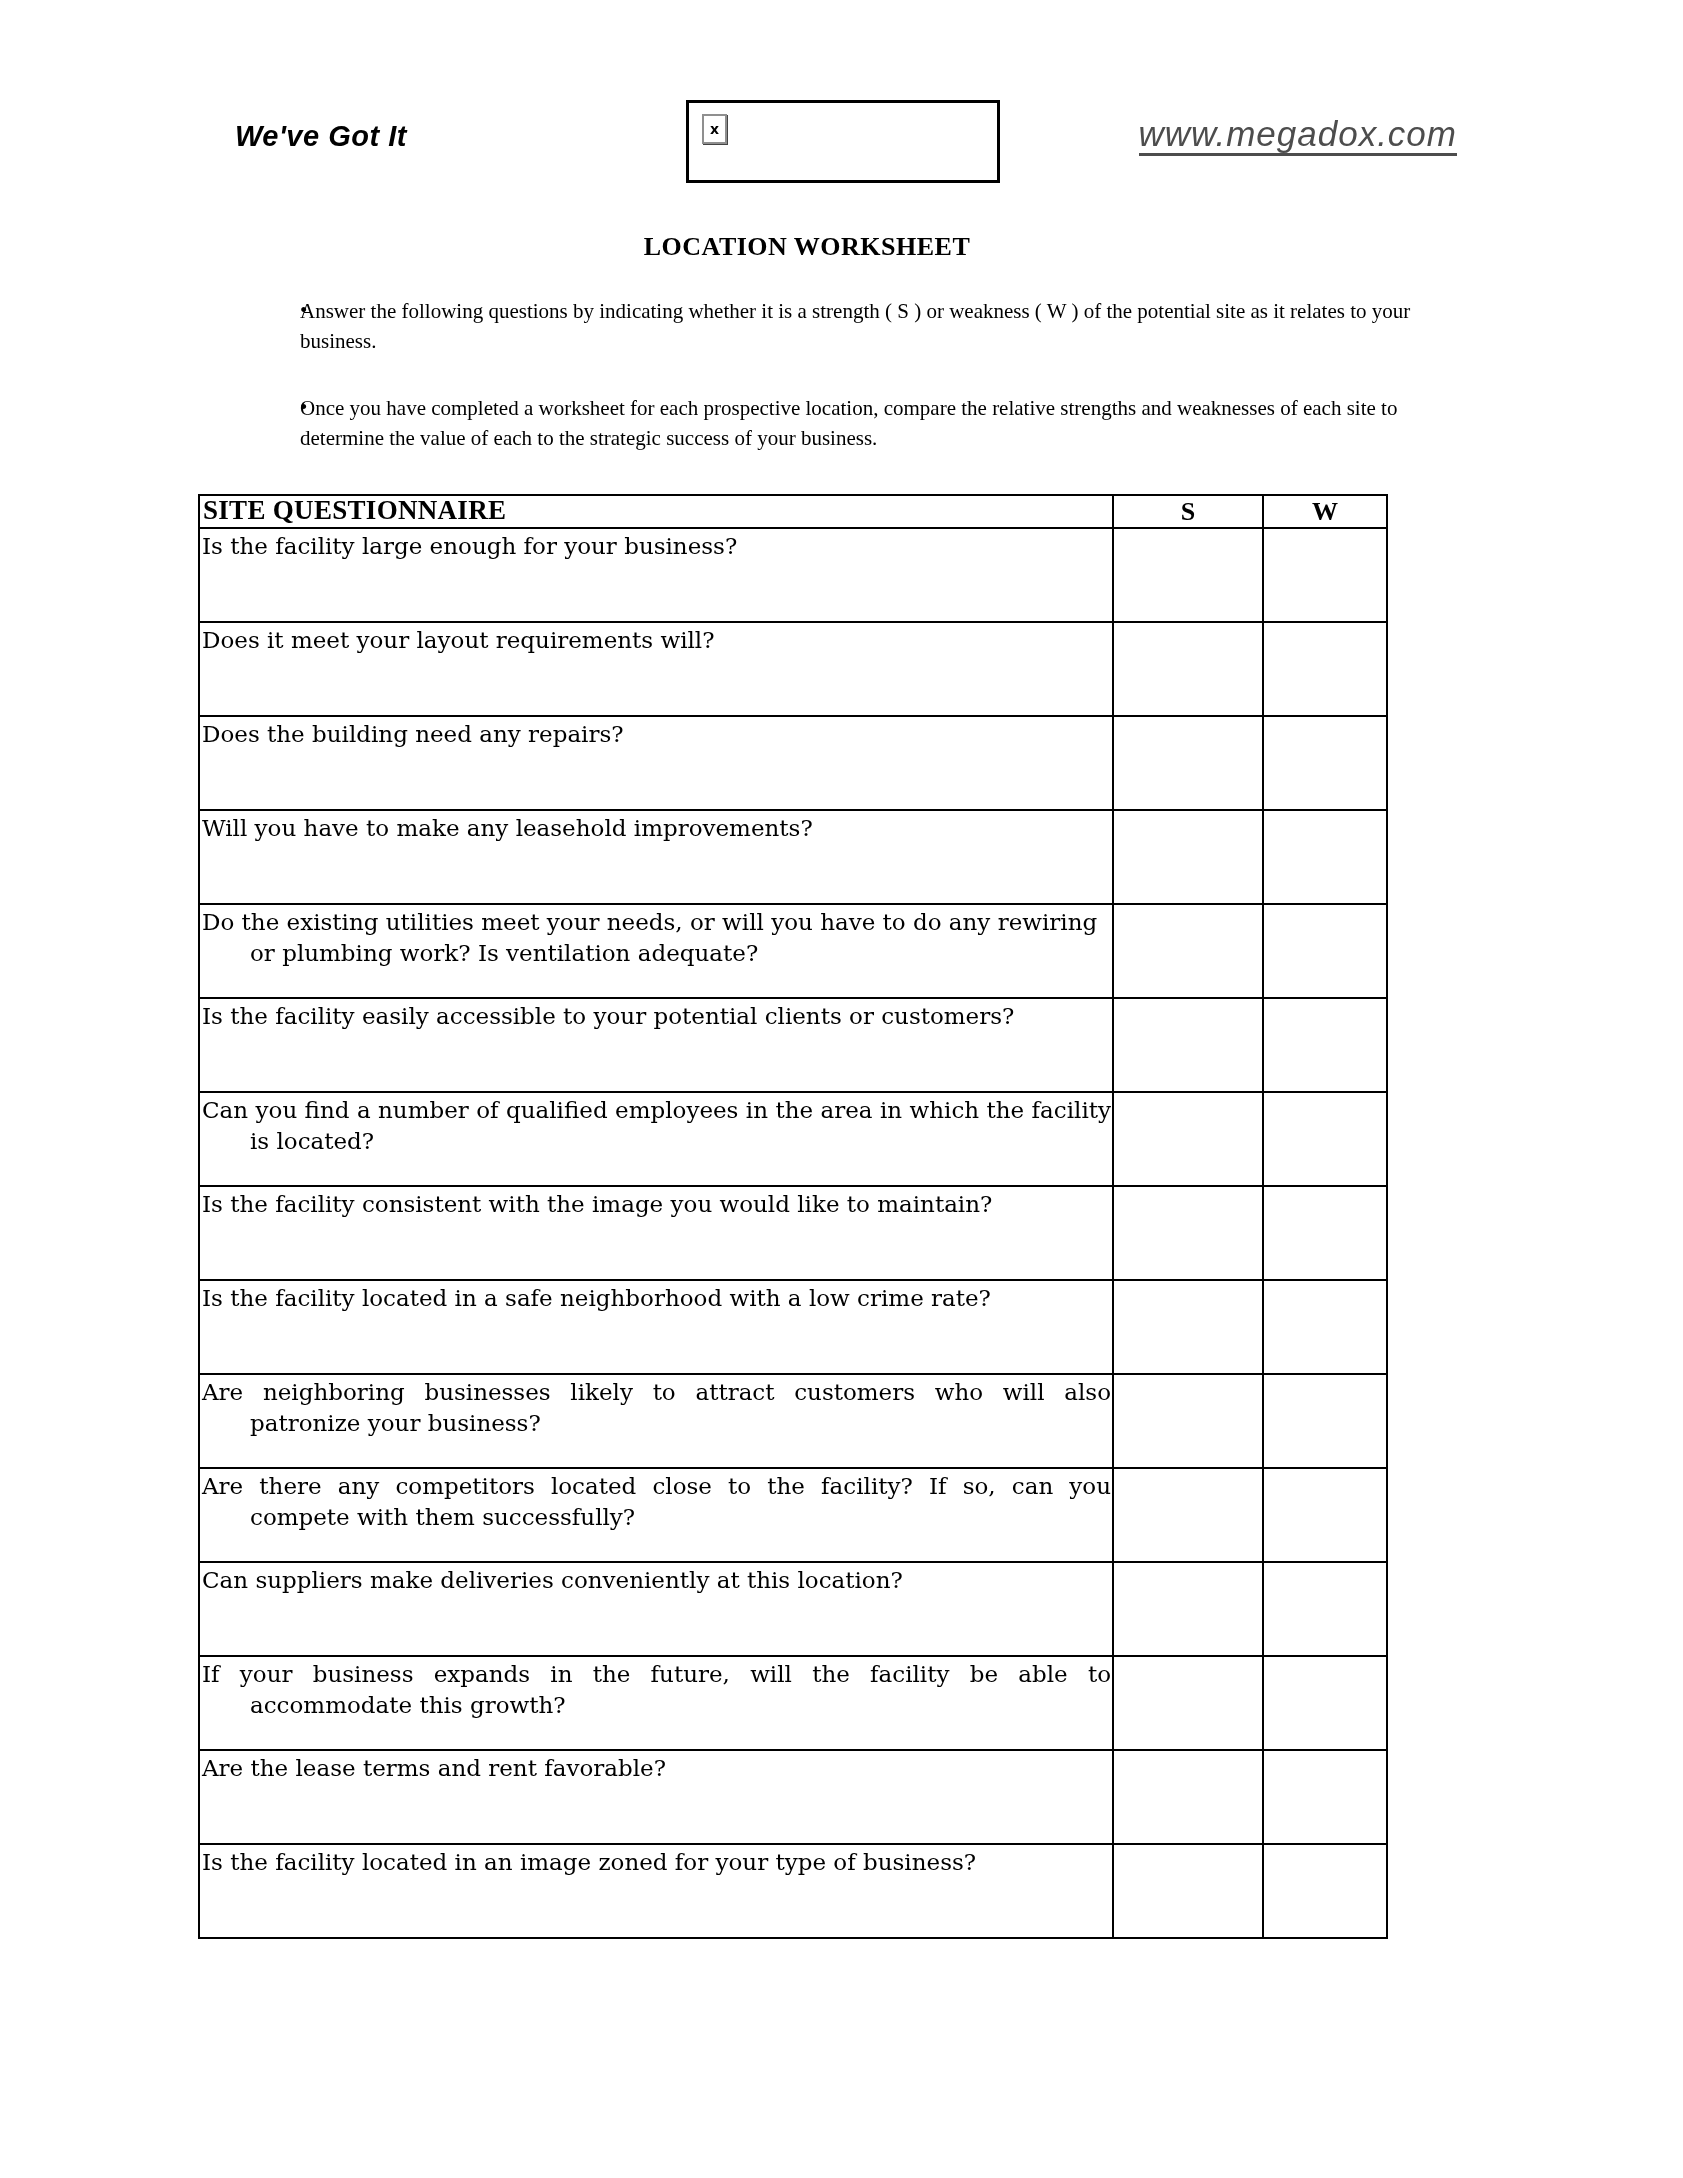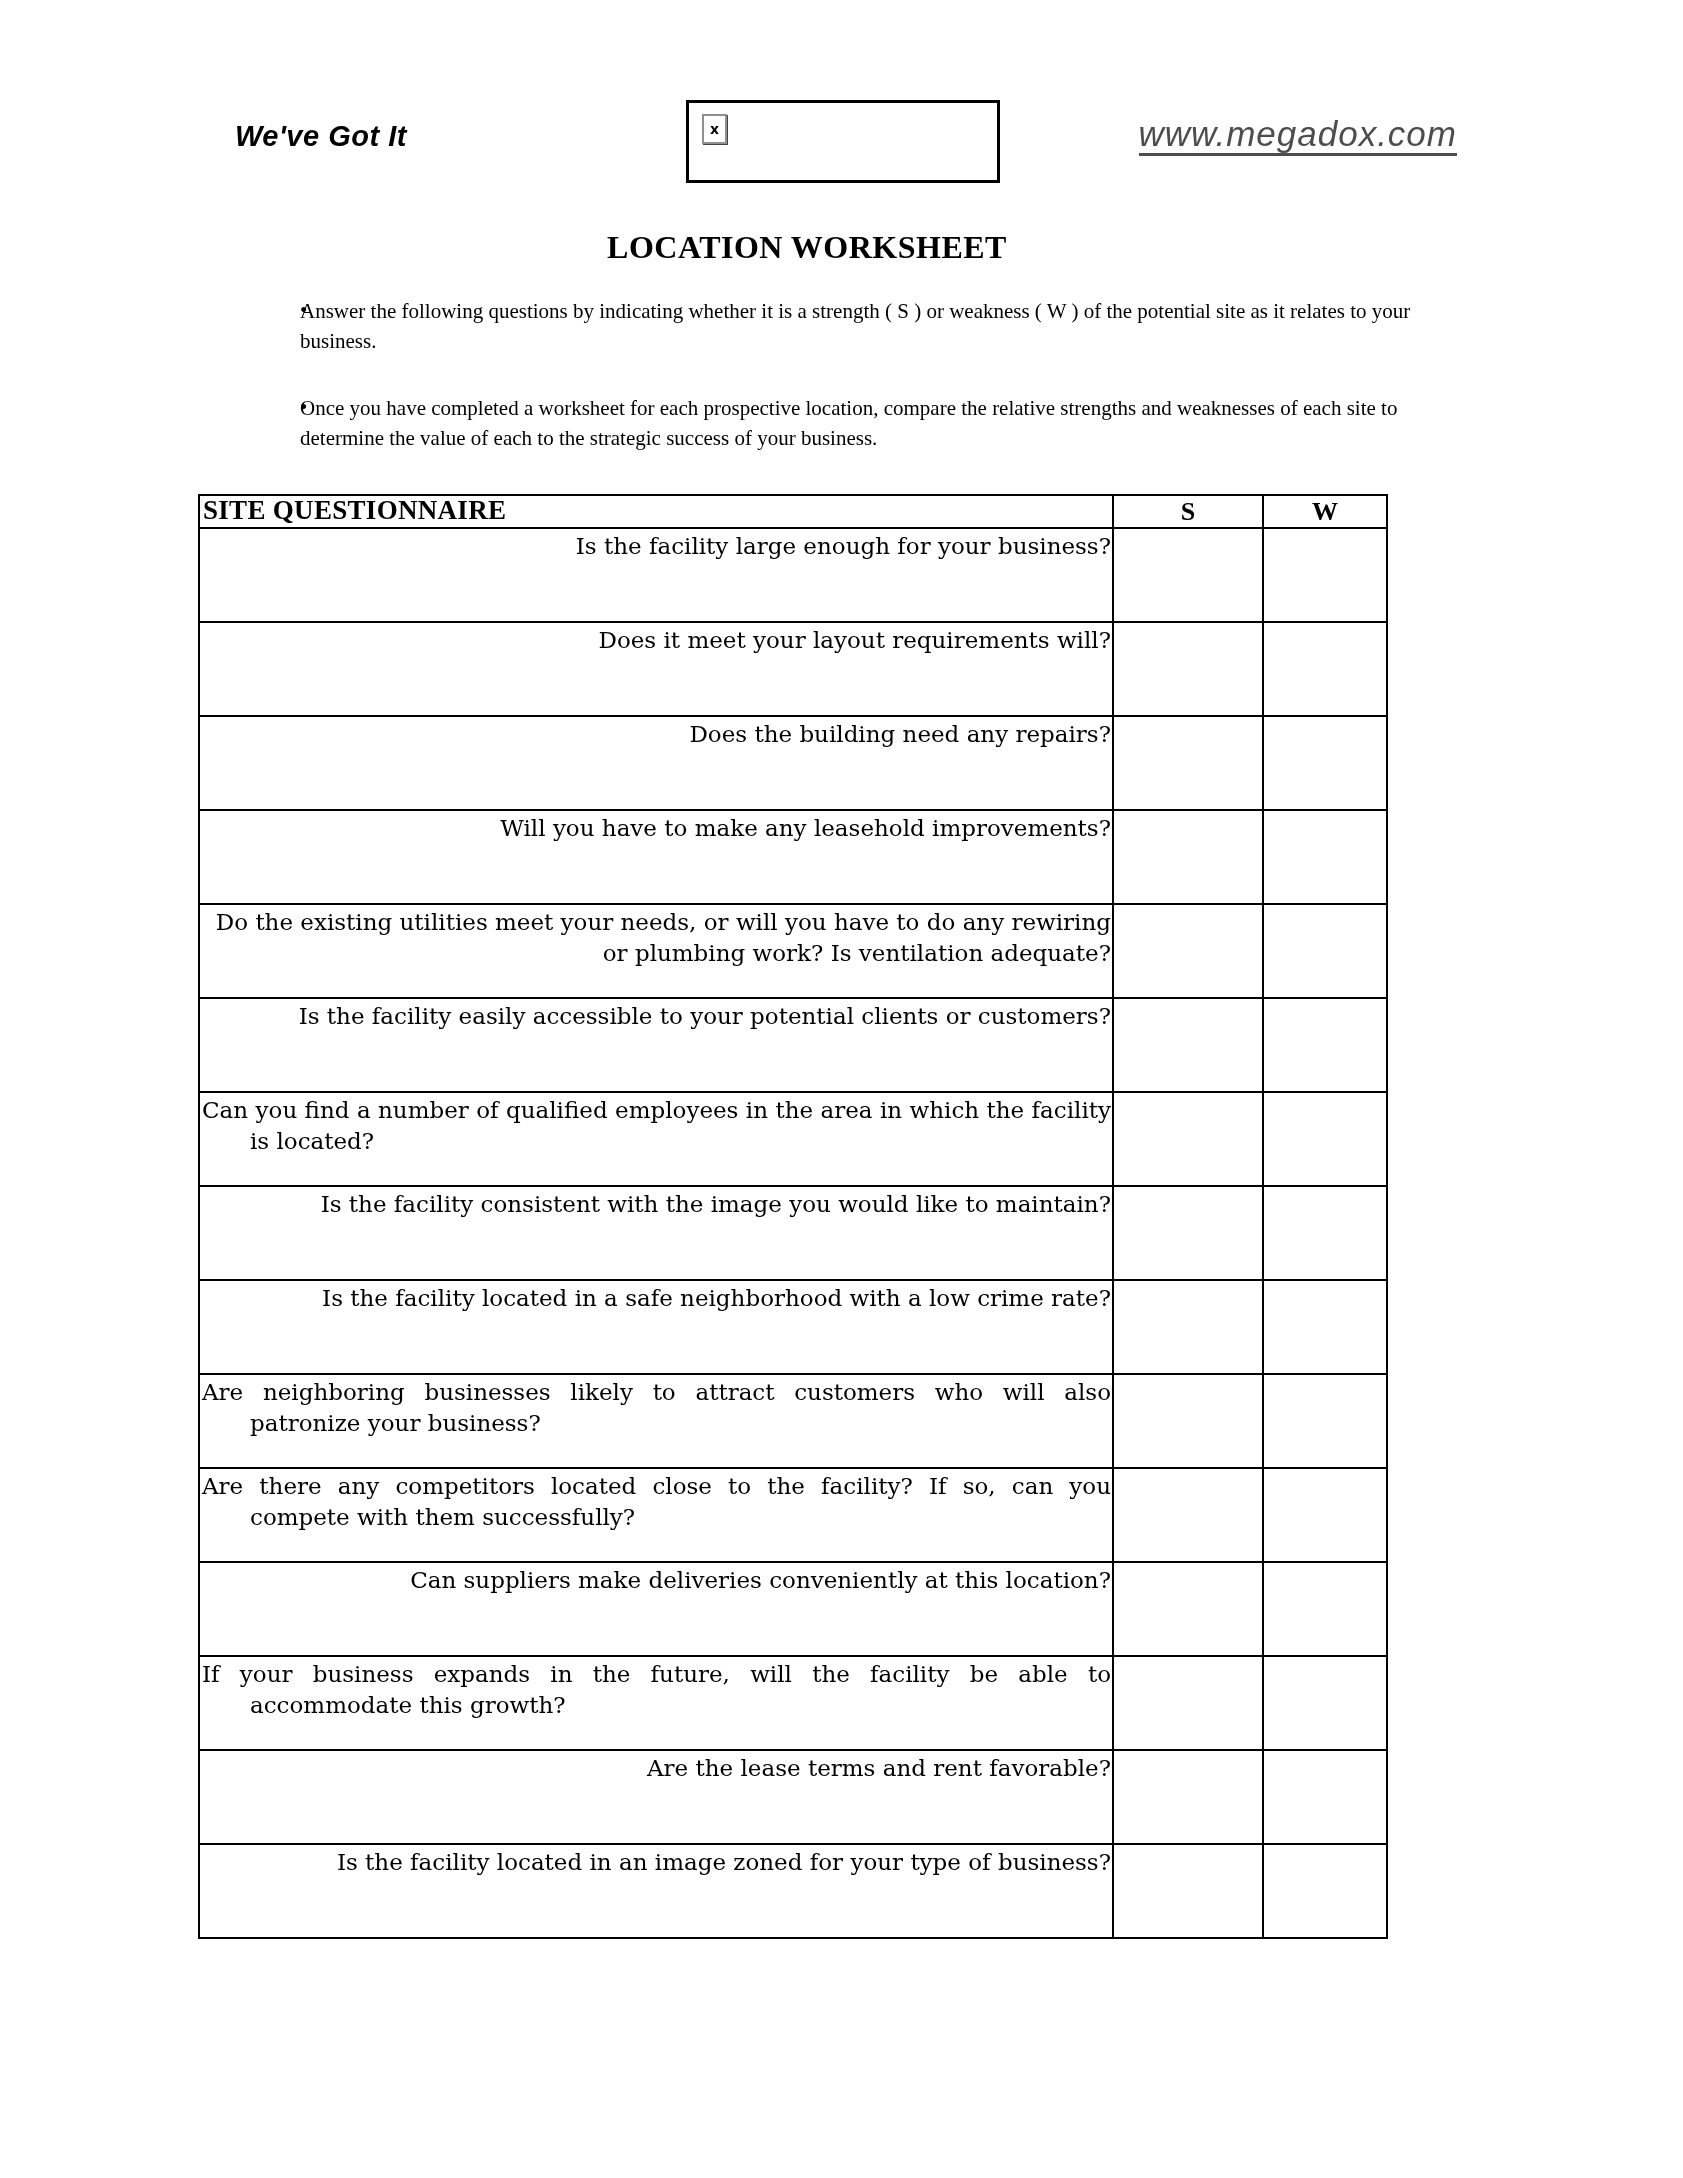--- a/index.html
+++ b/index.html
@@ -32,21 +32,21 @@
     position:absolute;right:226px;top:115px;
     font-family:"Liberation Sans",sans-serif;
     font-style:italic;font-size:35px;line-height:38px;
     letter-spacing:1px;color:#4d4d4d;
     border-bottom:3px solid #4d4d4d;text-decoration:none;
   }
 
   
   .doc-title{
     position:absolute;left:0;top:233px;width:1614px;
-    text-align:center;font-weight:700;font-size:32px;line-height:28px;
+    text-align:center;font-weight:700;font-size:26px;line-height:28px;
     letter-spacing:0.5px;
   }
 
   
   .bullet-item{
     position:absolute;left:300px;width:1153px;
     font-size:21px;line-height:30px;
   }
   .bullet-item .dot{
     position:absolute;left:0;top:-1px;font-size:21px;
@@ -71,21 +71,21 @@
     height:29px;font-weight:700;
     font-family:"Liberation Serif",serif;
     font-size:26px;line-height:29px;white-space:nowrap;overflow:hidden;
   }
   .sheet thead th.hq{text-align:left;padding:0 0 0 3px;font-size:27px;letter-spacing:0.3px;margin-left:16px;}
   .sheet thead th.hs,.sheet thead th.hw{text-align:center;}
   .sheet tbody td{height:90px;}
   .sheet td.q{
     font-size:23px;line-height:31px;
     padding:2px 1px 0 50px;text-indent:-48px;
-    text-align:right;
+    text-align:left;
   }
   .sheet td.q.justify{text-align:justify;margin-top:33px;}
   .sheet td.ans{background:#fff;}
 </style>
 </head>
 <body>
 
 <div class="brand">We've Got It</div>
 
 <div class="logo-box">

